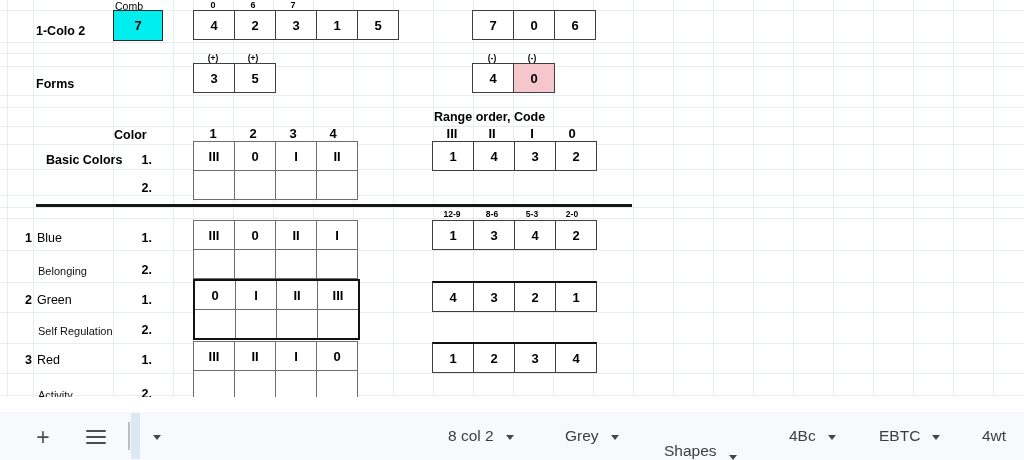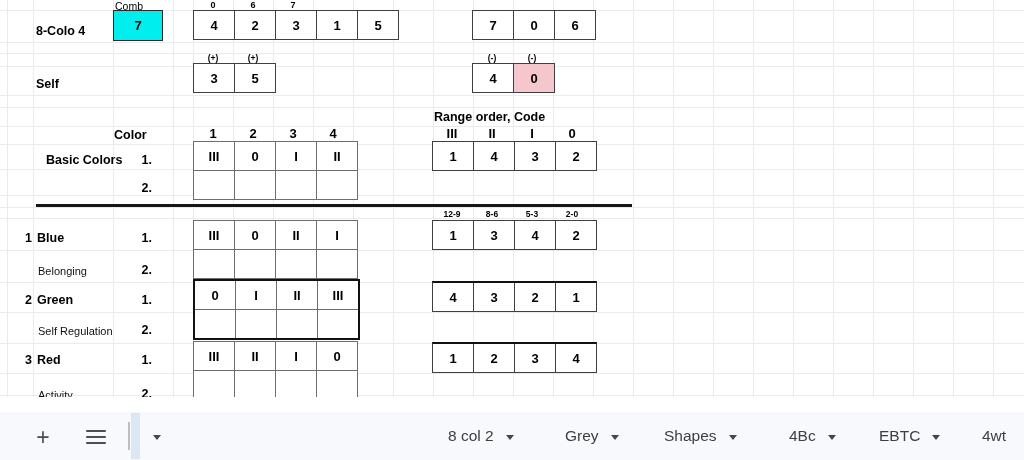--- a/index.html
+++ b/index.html
@@ -23,21 +23,21 @@
   .labrow .trow{display:flex;}
   .mlab,.mlab8,.mlab13{width:40px;text-align:center;font-weight:bold;}
   .mlab{font-size:9px;}
   .mlab8{font-size:8.5px;}
   .mlab13{font-size:13px;}
   .b125{font-weight:bold;font-size:12.5px;white-space:nowrap;}
   .sub{font-size:11px;color:#111;white-space:nowrap;}
   .rownum{width:30px;text-align:right;font-weight:bold;font-size:12.5px;}
   .secname{display:flex;align-items:baseline;}
   .secname .num{width:11px;text-align:right;font-weight:bold;font-size:12.5px;margin-right:5px;}
-  .secname .nm{font-weight:bold;font-size:12.5px;}
+  .secname .nm{font-weight:normal;font-size:12.5px;}
   .minispan{position:absolute;text-align:center;font-weight:bold;font-size:8.5px;letter-spacing:1px;}
   .divider{position:absolute;background:#161616;}
   .whitegap{position:absolute;background:#fff;}
   
   .tabbar{position:absolute;left:0;top:412px;width:1024px;height:48px;background:#f7f9fc;}
   .tb-icon{position:absolute;display:flex;align-items:center;justify-content:center;cursor:pointer;}
   .plus{font-size:23px;font-weight:300;color:#474b4f;line-height:1;}
   .burger{display:flex;flex-direction:column;gap:3.5px;}
   .burger div{width:20px;height:2.6px;background:#4a4e52;border-radius:1px;}
   .vdiv{position:absolute;width:1.5px;background:#bbbfc4;}
@@ -92,21 +92,21 @@
       <div class="gline" style="left: 0px; top: 250px; width: 1024px; height: 1px;"></div>
       <div class="gline" style="left: 0px; top: 282px; width: 1024px; height: 1px;"></div>
       <div class="gline" style="left: 0px; top: 312px; width: 1024px; height: 1px;"></div>
       <div class="gline" style="left: 0px; top: 343px; width: 1024px; height: 1px;"></div>
       <div class="gline" style="left: 0px; top: 373px; width: 1024px; height: 1px;"></div>
       <div class="gline" style="left: 0px; top: 395px; width: 1024px; height: 1px;"></div>
     </div>
 
   <div class="abs" style="left:115px;top:0;font-size:10.5px;">Comb</div>
   <div class="abs" style="left: 113px; top: 10px; width: 48px; height: 29px; border: 1.3px solid rgb(42, 42, 42); display: flex; align-items: center; justify-content: center; font-weight: bold; font-size: 13px; background: rgb(0, 238, 238);">7</div>
-  <div class="abs b125" style="left:36px;top:24px;">8-Colo 4</div>
+  <div class="abs b125" style="left:36px;top:24px;">1-Colo 2</div>
   <div class="labrow" style="left:193px;top:0;">
       <div class="trow">
         <div class="mlab">0</div>
         <div class="mlab">6</div>
         <div class="mlab">7</div>
       </div>
     </div>
   <div class="tbl" style="left:193px;top:10px;">
       <div class="trow">
         <div class="cell">4</div>
@@ -130,21 +130,21 @@
         <div class="mlab8">(+)</div>
         <div class="mlab8">(+)</div>
       </div>
     </div>
   <div class="tbl" style="left:193px;top:63px;">
       <div class="trow">
         <div class="cell">3</div>
         <div class="cell">5</div>
       </div>
     </div>
-  <div class="abs b125" style="left:36px;top:77px;">Self</div>
+  <div class="abs b125" style="left:36px;top:77px;">Forms</div>
   <div class="labrow" style="left:472px;top:53px;">
       <div class="trow">
         <div class="mlab8">(-)</div>
         <div class="mlab8">(-)</div>
       </div>
     </div>
   <div class="tbl" style="left:472px;top:63px;">
       <div class="trow">
         <div class="cell">4</div>
         <div class="cell" style="background: rgb(246, 198, 205);">0</div>
@@ -318,21 +318,21 @@
         <div class="caret"></div>
       </div>
       <div class="tab" style="left: 436px;">
         <span>8 col 2</span>
         <div class="caret"></div>
       </div>
       <div class="tab" style="left: 553px;">
         <span>Grey</span>
         <div class="caret"></div>
       </div>
-      <div class="tab" style="left: 652px;">
+      <div class="tab" style="left: 652px; align-items: flex-end;">
         <span>Shapes</span>
         <div class="caret"></div>
       </div>
       <div class="tab" style="left: 777px;">
         <span>4Bc</span>
         <div class="caret"></div>
       </div>
       <div class="tab" style="left: 867px;">
         <span>EBTC</span>
         <div class="caret"></div>

